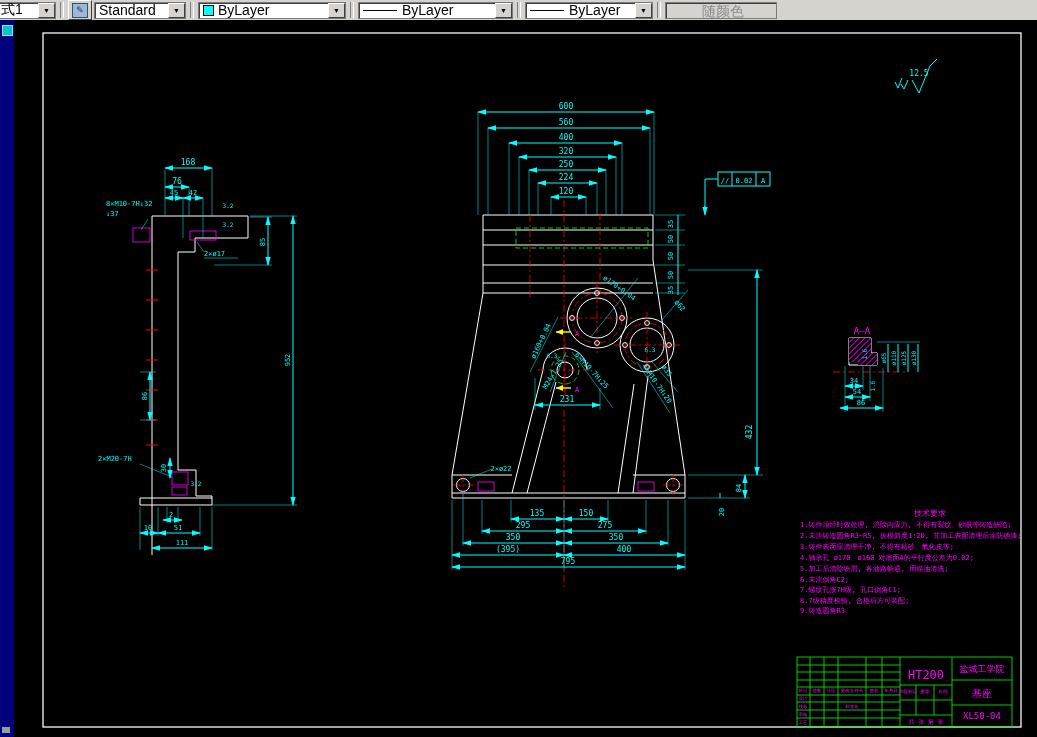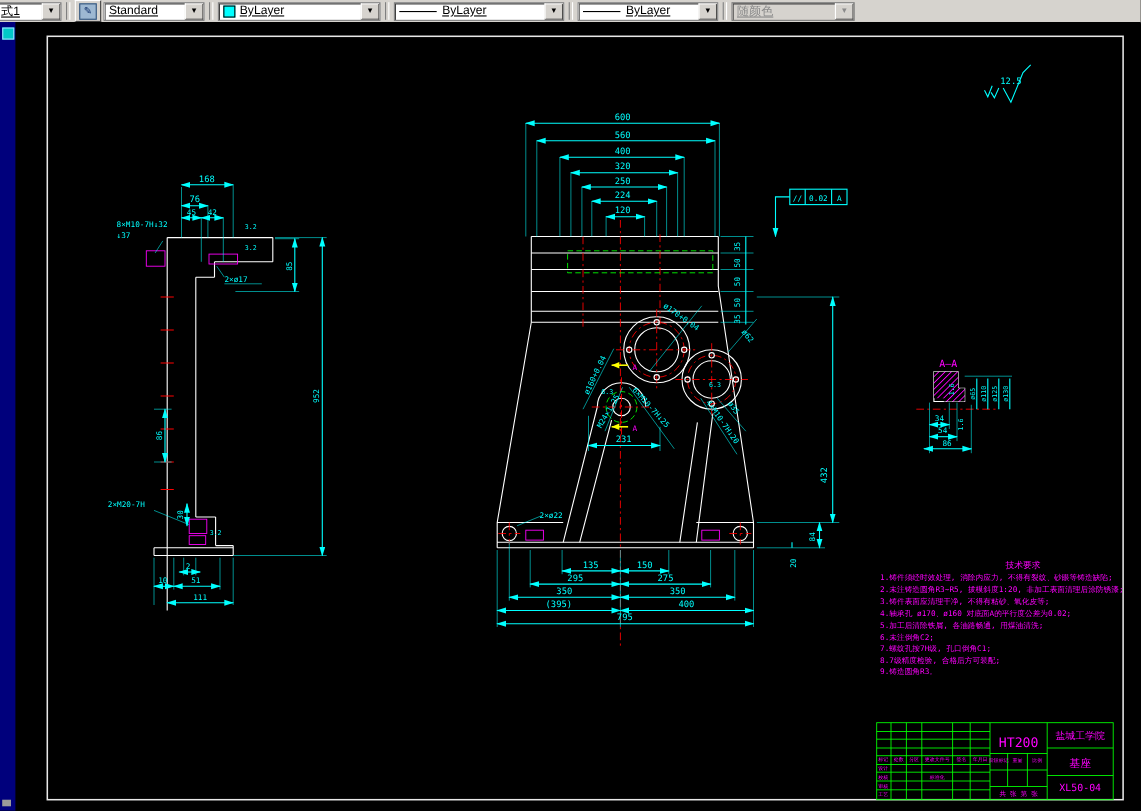--- a/index.html
+++ b/index.html
@@ -5,25 +5,25 @@
   html,body{margin:0;padding:0;background:#000;}
   body{width:1037px;height:737px;overflow:hidden;position:relative;
        font-family:"Liberation Sans",sans-serif;}
   
   .toolbar{position:absolute;left:0;top:0;width:1037px;height:20px;
            background:#d6d3ce;border-bottom:1px solid #808080;
            display:flex;align-items:center;font-size:11px;color:#000;}
   .combo{display:flex;align-items:center;height:17px;background:#fff;
          border:1px solid #7b7b7b;box-shadow:inset 1px 1px 0 #404040;
          padding-left:4px;box-sizing:border-box;white-space:nowrap;overflow:hidden;}
-  .combo .val{flex:1;font-family:"Liberation Sans",sans-serif;font-size:11px;text-decoration:underline;}
+  .combo .val{flex:1;font-family:"Liberation Sans",sans-serif;font-size:14px;}
   .drop{width:15px;height:13px;margin-left:auto;background:#d6d3ce;
         border:1px solid #fff;border-right-color:#404040;border-bottom-color:#404040;
         display:flex;align-items:center;justify-content:center;font-size:7px;color:#000;}
-  .combo.disabled{background:#d6d3ce;color:#8a8a8a;}
+  .combo.disabled{background:#d6d3ce;color:#8a8a8a;flex-direction:column;}
   .combo.disabled .drop{color:#8a8a8a;}
   .sep{width:2px;height:16px;border-left:1px solid #808080;border-right:1px solid #ffffff;margin:0 4px;}
   .tbtn{width:22px;height:18px;background:#d6d3ce;border:1px solid #fff;
         border-right-color:#404040;border-bottom-color:#404040;margin-right:2px;
         display:flex;align-items:center;justify-content:center;}
   .tbtn .glyph{width:14px;height:13px;background:#9db8d2;border:1px solid #31537b;
         font-size:9px;line-height:12px;text-align:center;color:#10306b;}
   .swatch-cyan{width:9px;height:9px;background:#00ffff;border:1px solid #000;margin-right:4px;}
   .swatch-line{width:34px;height:1px;background:#000;margin-right:5px;}
   

